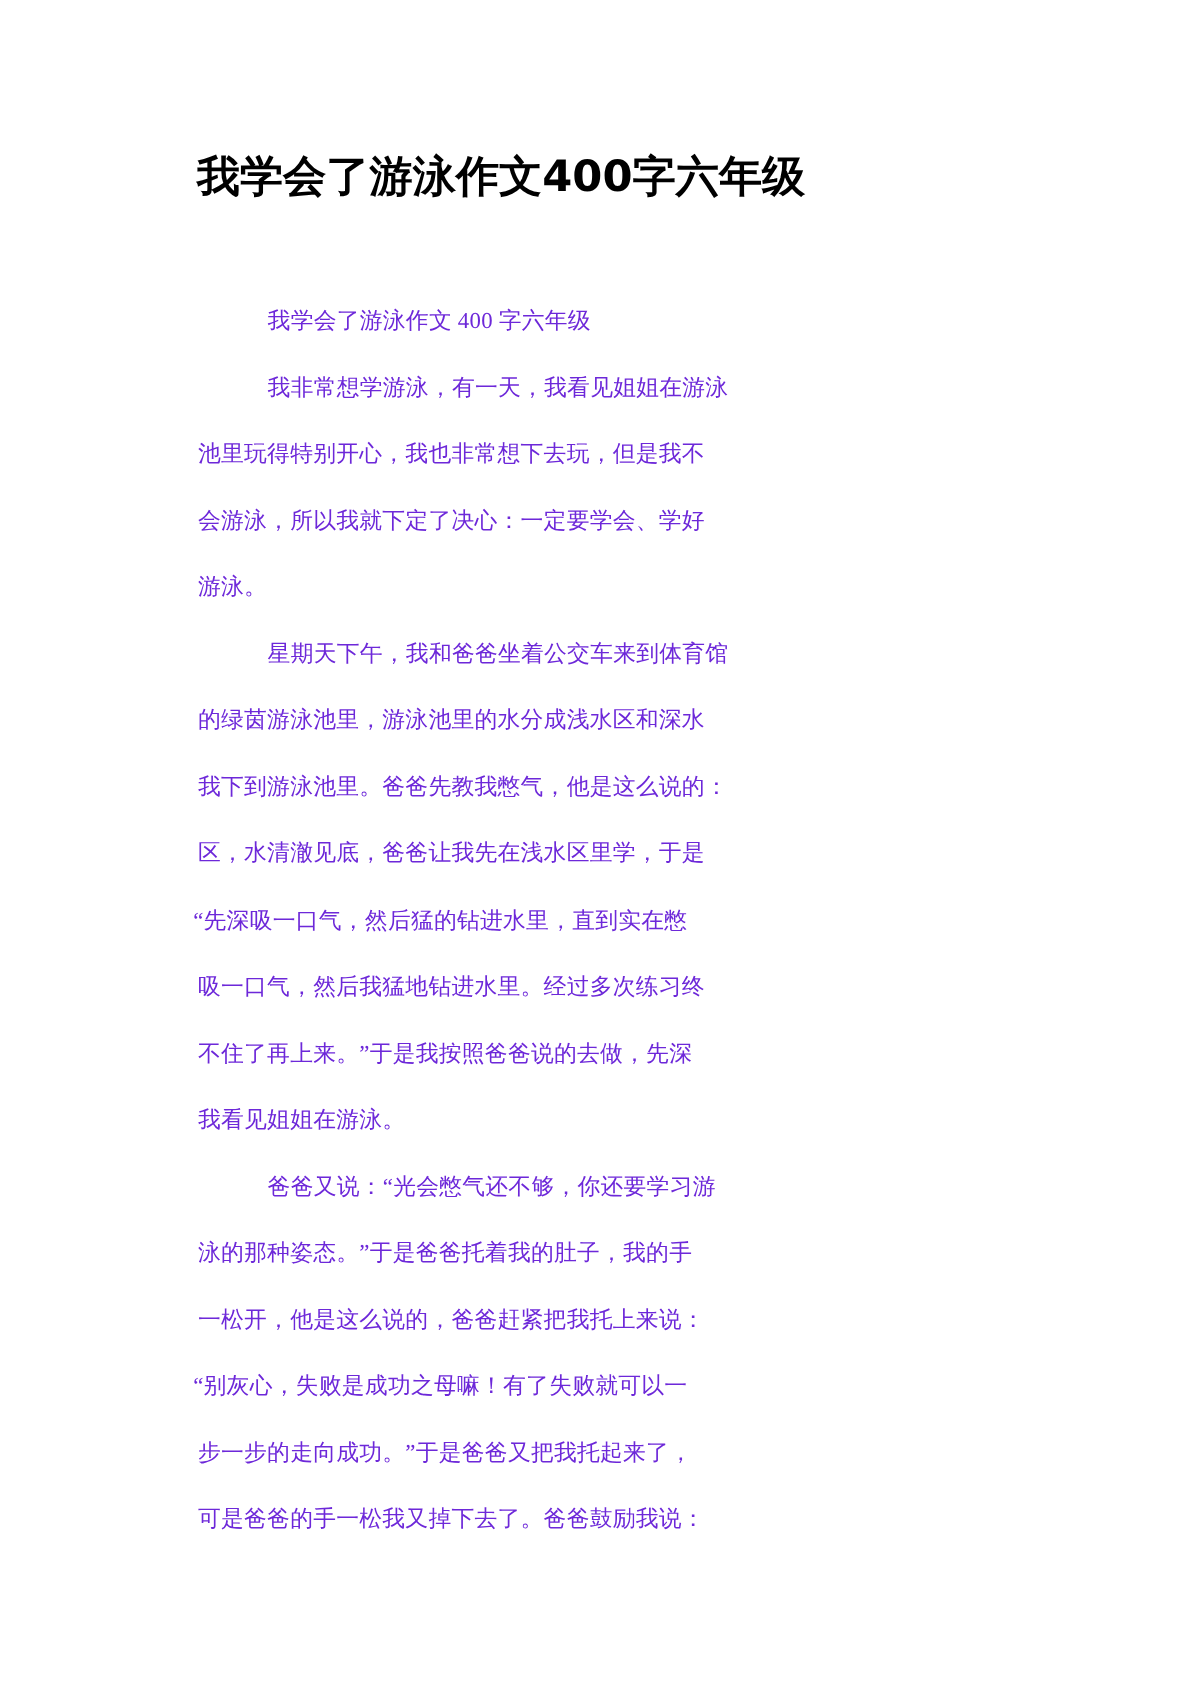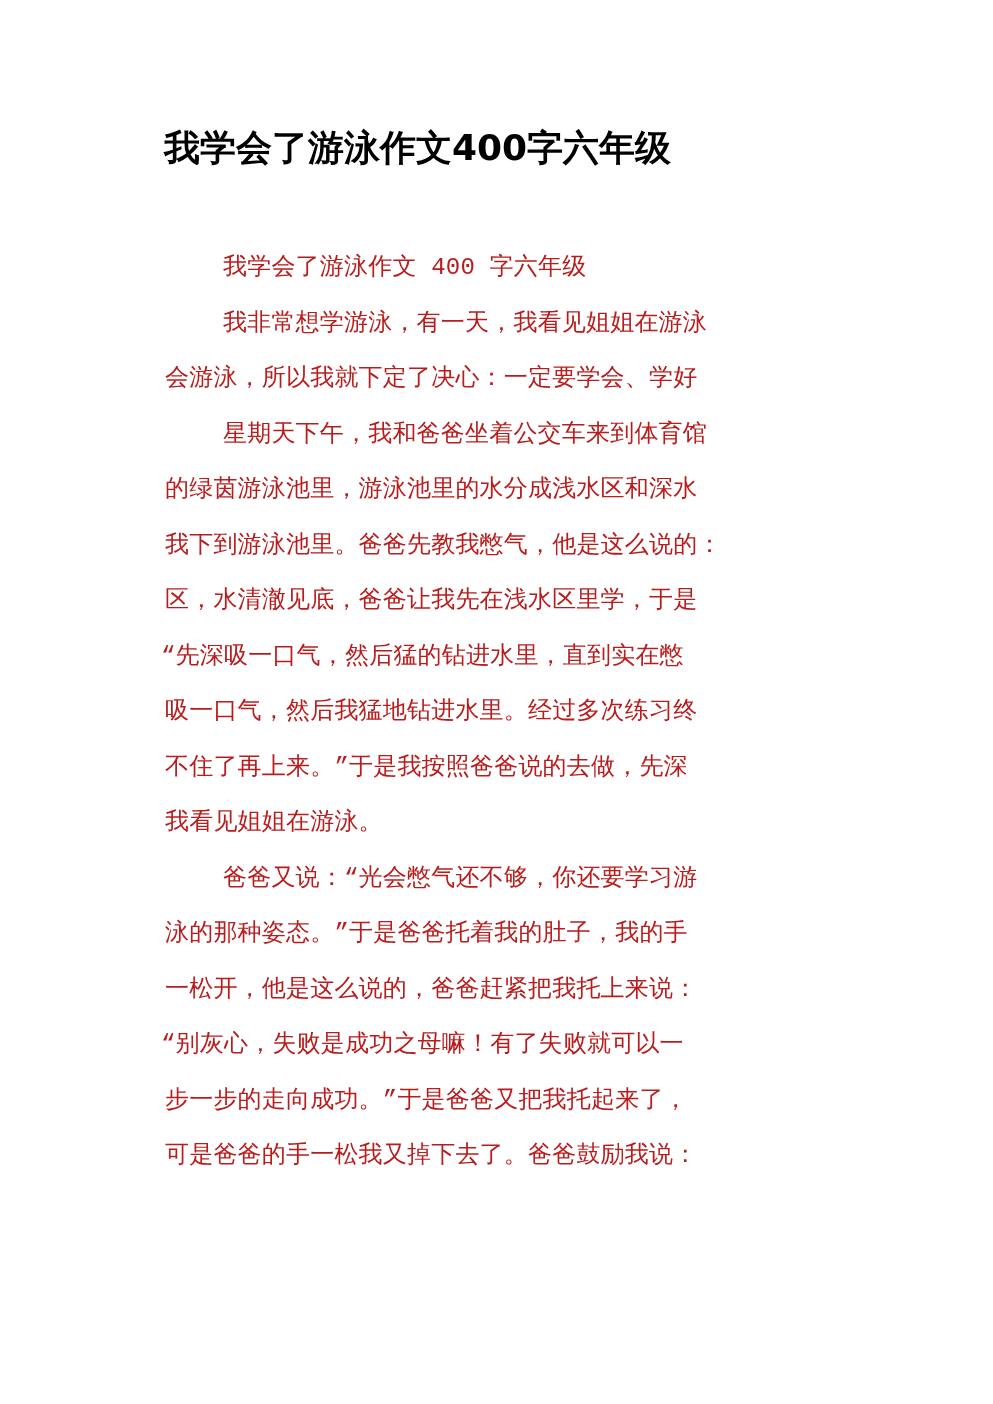--- a/index.html
+++ b/index.html
@@ -25,23 +25,23 @@
       font-size: 36px;
       line-height: 52px;
       letter-spacing: 0px;
       color: #000000;
     }
     .body-text {
       position: absolute;
       top: 240px;
       left: 165px;
       width: 680px;
-      font-family: Liberation Mono, monospace;
-      font-size: 24px;
-      color: #b91c1c;
+      font-family: Liberation Serif, serif;
+      font-size: 19px;
+      color: #6d28d9;
     }
     .line {
       height: 55.5px;
       line-height: 55.5px;
       white-space: nowrap;
       letter-spacing: 0.2px;
     }
     .line.indent {
       padding-left: 58px;
     }
@@ -50,21 +50,23 @@
     }
   </style>
 </head>
 <body>
 
 <div class="page-title">我学会了游泳作文400字六年级</div>
 
 <div class="body-text">
   <div class="line indent">我学会了游泳作文 400 字六年级</div>
   <div class="line indent">我非常想学游泳，有一天，我看见姐姐在游泳</div>
+  <div class="line">池里玩得特别开心，我也非常想下去玩，但是我不</div>
   <div class="line">会游泳，所以我就下定了决心：一定要学会、学好</div>
+  <div class="line">游泳。</div>
   <div class="line indent">星期天下午，我和爸爸坐着公交车来到体育馆</div>
   <div class="line">的绿茵游泳池里，游泳池里的水分成浅水区和深水</div>
   <div class="line">我下到游泳池里。爸爸先教我憋气，他是这么说的：</div>
   <div class="line">区，水清澈见底，爸爸让我先在浅水区里学，于是</div>
   <div class="line quote-start">“先深吸一口气，然后猛的钻进水里，直到实在憋</div>
   <div class="line">吸一口气，然后我猛地钻进水里。经过多次练习终</div>
   <div class="line">不住了再上来。”于是我按照爸爸说的去做，先深</div>
   <div class="line">我看见姐姐在游泳。</div>
   <div class="line indent">爸爸又说：“光会憋气还不够，你还要学习游</div>
   <div class="line">泳的那种姿态。”于是爸爸托着我的肚子，我的手</div>

